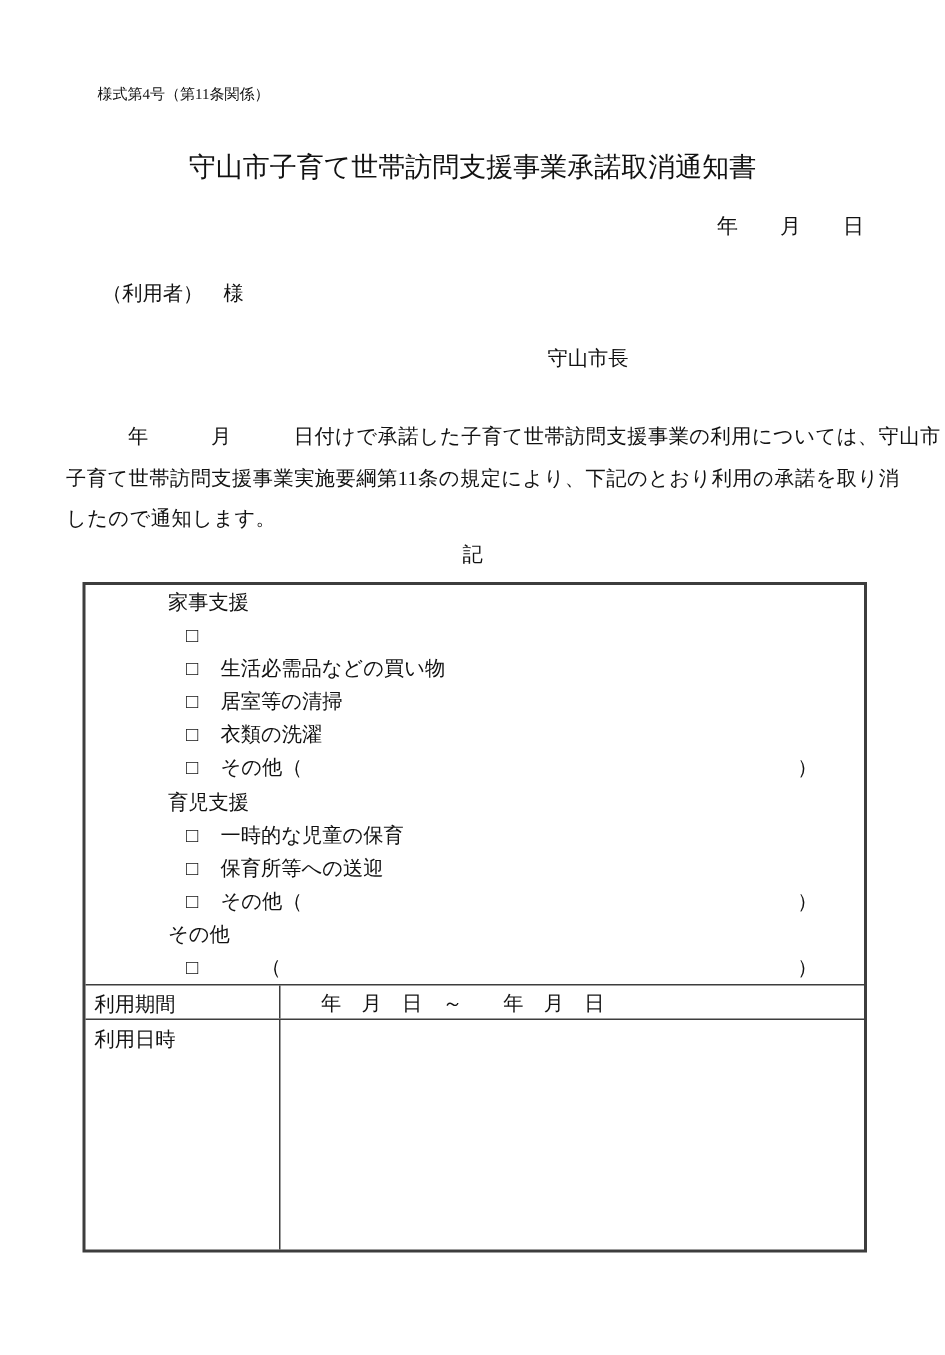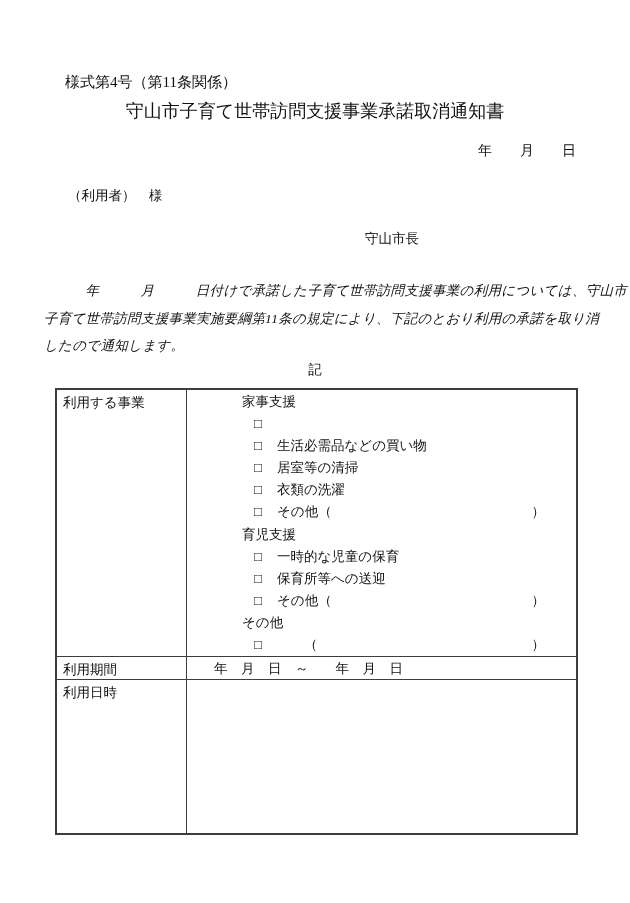--- a/index.html
+++ b/index.html
@@ -10,22 +10,22 @@
     height: 903px;
     background: #ffffff;
     font-family: "Liberation Serif", "DejaVu Serif", serif;
     color: #111111;
     font-size: 13.5px;
     overflow: hidden;
   }
   .form-no {
     position: absolute;
     left: 65px;
-    top: 73px;
-    font-size: 15px;
+    top: 56px;
+    font-size: 10px;
     white-space: nowrap;
   }
   .doc-title {
     position: absolute;
     left: 0;
     top: 99px;
     width: 100%;
     text-align: center;
     font-size: 18px;
     font-weight: normal;
@@ -53,21 +53,20 @@
   .body-par {
     position: absolute;
     left: 44px;
     top: 277px;
     width: 544px;
   }
   .body-line {
     line-height: 27.5px;
     white-space: nowrap;
     letter-spacing: 0.3px;
-    font-style: italic;
   }
   .ki-marker {
     position: absolute;
     left: 0;
     top: 361px;
     width: 100%;
     text-align: center;
     white-space: nowrap;
   }
   
@@ -128,21 +127,20 @@
     <div class="body-line">　　　年　　　月　　　日付けで承諾した子育て世帯訪問支援事業の利用については、守山市</div>
     <div class="body-line">子育て世帯訪問支援事業実施要綱第11条の規定により、下記のとおり利用の承諾を取り消</div>
     <div class="body-line">したので通知します。</div>
   </div>
 
   <div class="ki-marker">記</div>
 
   <div class="form-table">
 
     <div class="t-row t-row-service">
-      <div class="t-head">利用する事業</div>
       <div class="t-cell">
 
         <div class="svc-line svc-group">家事支援</div>
 
         <div class="svc-line svc-item">
           <span class="cb">□</span>
         </div>
         <div class="svc-line svc-item">
           <span class="cb">□</span>
           <span class="lbl">生活必需品などの買い物</span>

